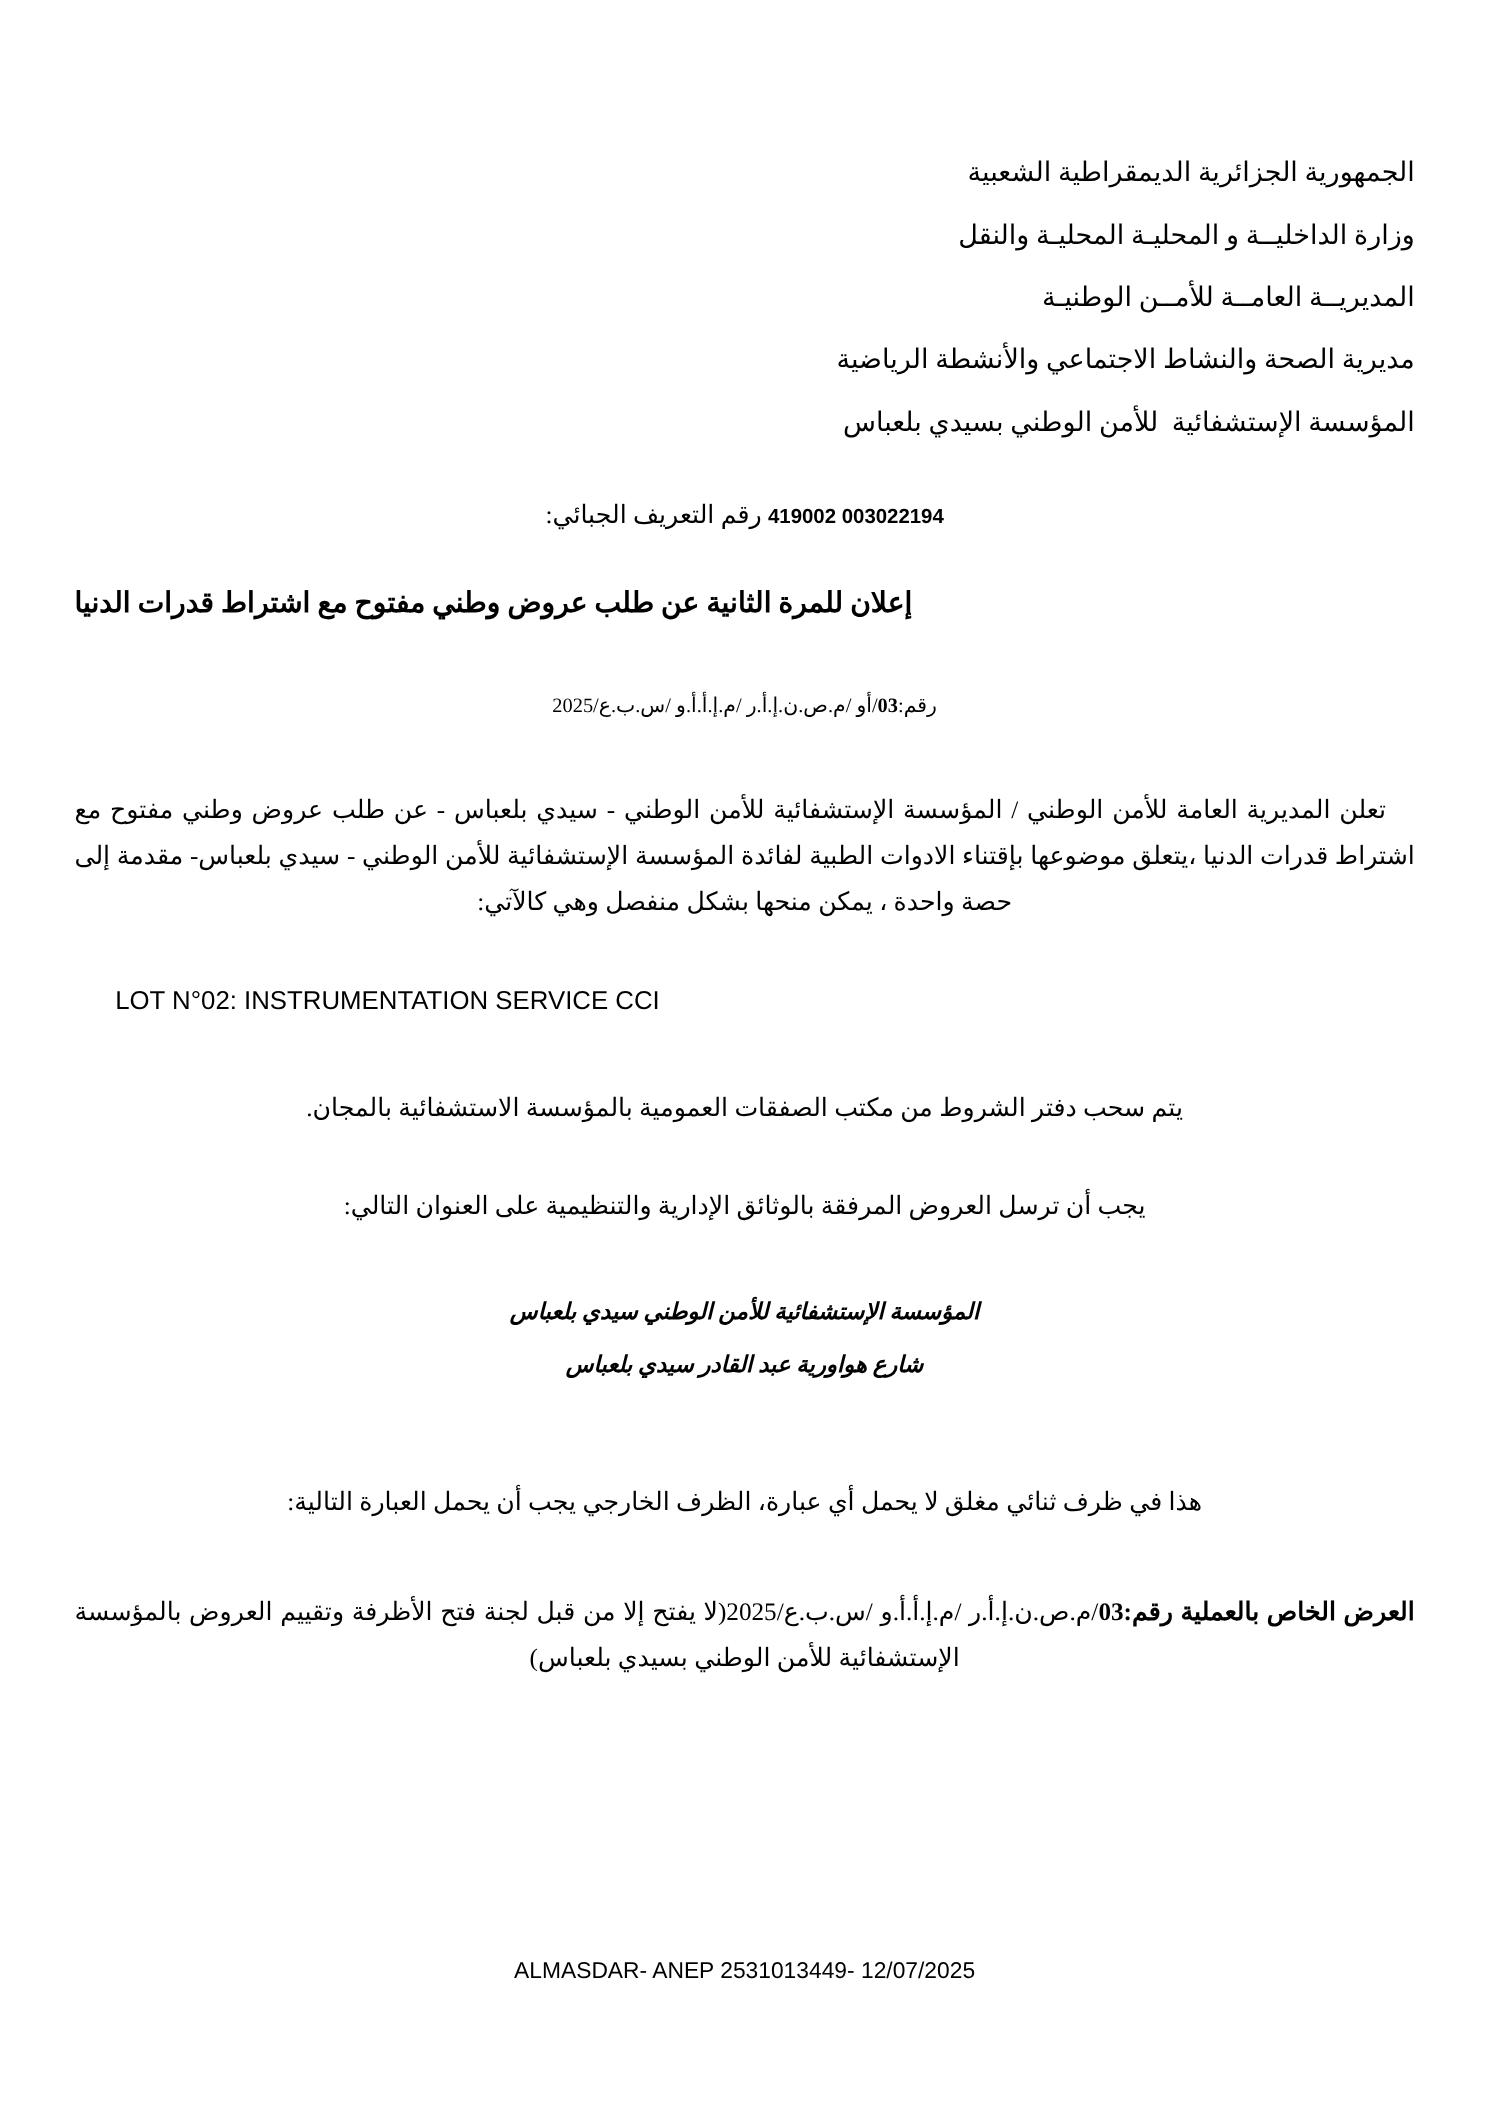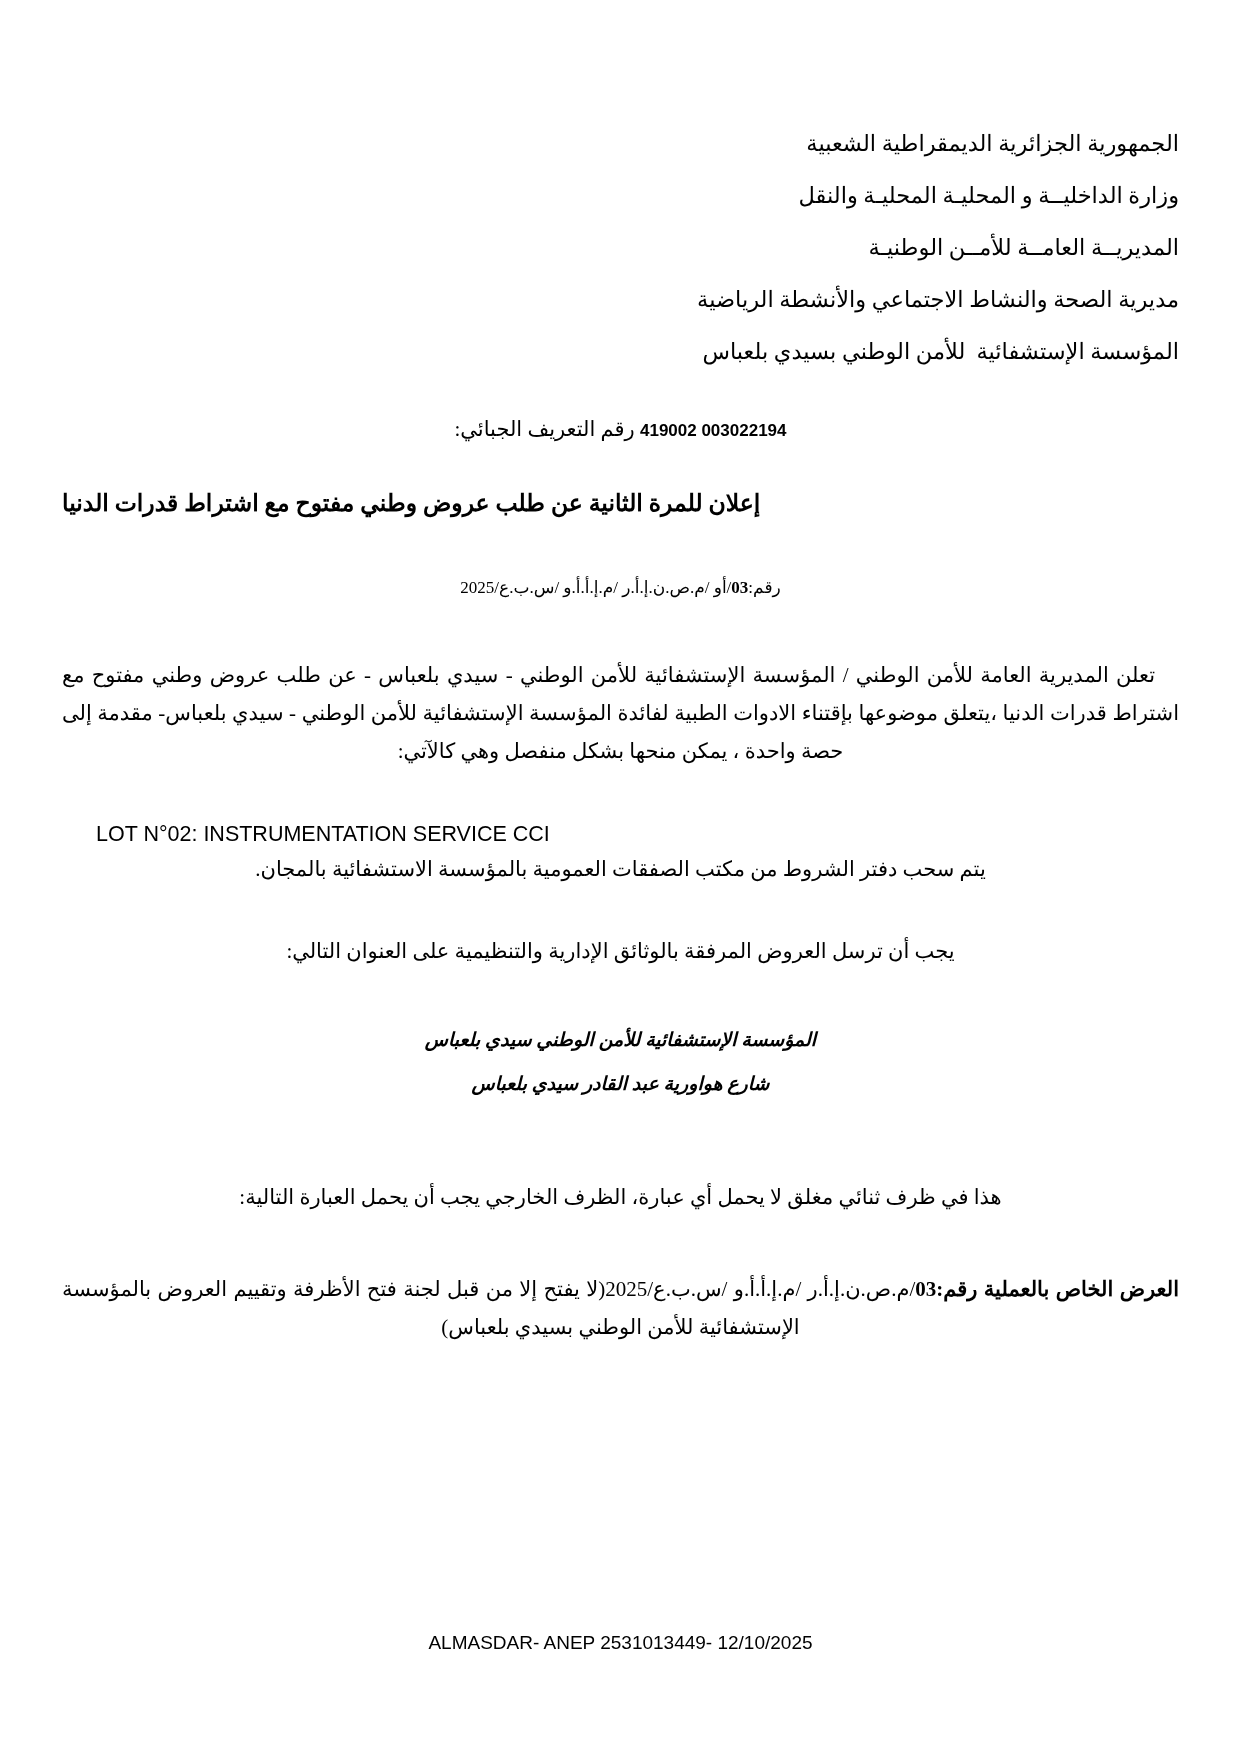--- a/index.html
+++ b/index.html
@@ -116,20 +116,21 @@
   }
   .lot-line {
     font-family: "Liberation Sans", "DejaVu Sans", sans-serif;
     font-size: 21.5px;
     line-height: 32px;
     direction: ltr;
     text-align: left;
   }
 
   .spaced-para {
+    margin-top: 54px;
   }
   .spaced-para-sm {
     margin-top: 44px;
   }
 
   
   .address-block {
     margin-top: 48px;
     text-align: center;
     direction: rtl;
@@ -215,14 +216,14 @@
     </div>
 
     <div class="envelope-note">هذا في ظرف ثنائي مغلق لا يحمل أي عبارة، الظرف الخارجي يجب أن يحمل العبارة التالية:</div>
 
     <p class="envelope-phrase">
       <span class="b">العرض الخاص بالعملية</span><span class="b"> رقم:</span><span class="b">03</span><span>/م.ص.ن.إ.أ.ر /م.إ.أ.أ.و /س.ب.ع/2025</span><span>(لا يفتح إلا من قبل لجنة فتح الأظرفة وتقييم العروض بالمؤسسة الإستشفائية للأمن الوطني بسيدي بلعباس)</span>
     </p>
 
   </div>
 
-  <div class="footer">ALMASDAR- ANEP 2531013449- 12/10/2025</div>
+  <div class="footer">ALMASDAR- ANEP 2531013449- 12/07/2025</div>
 </div>
 
 </body></html>

